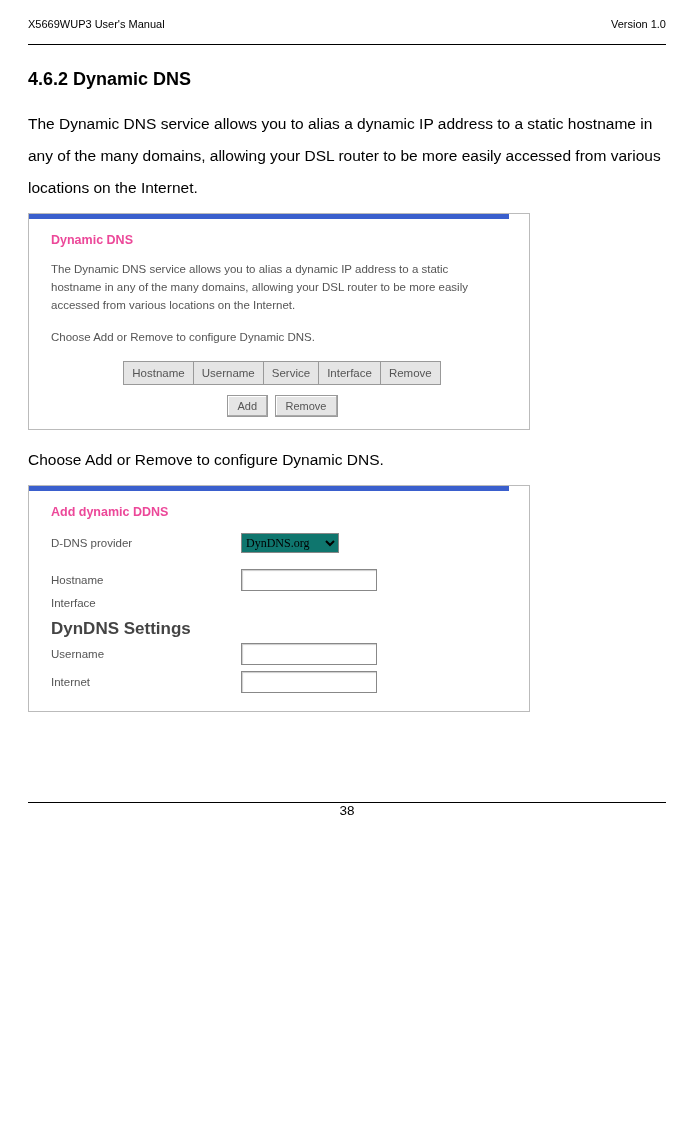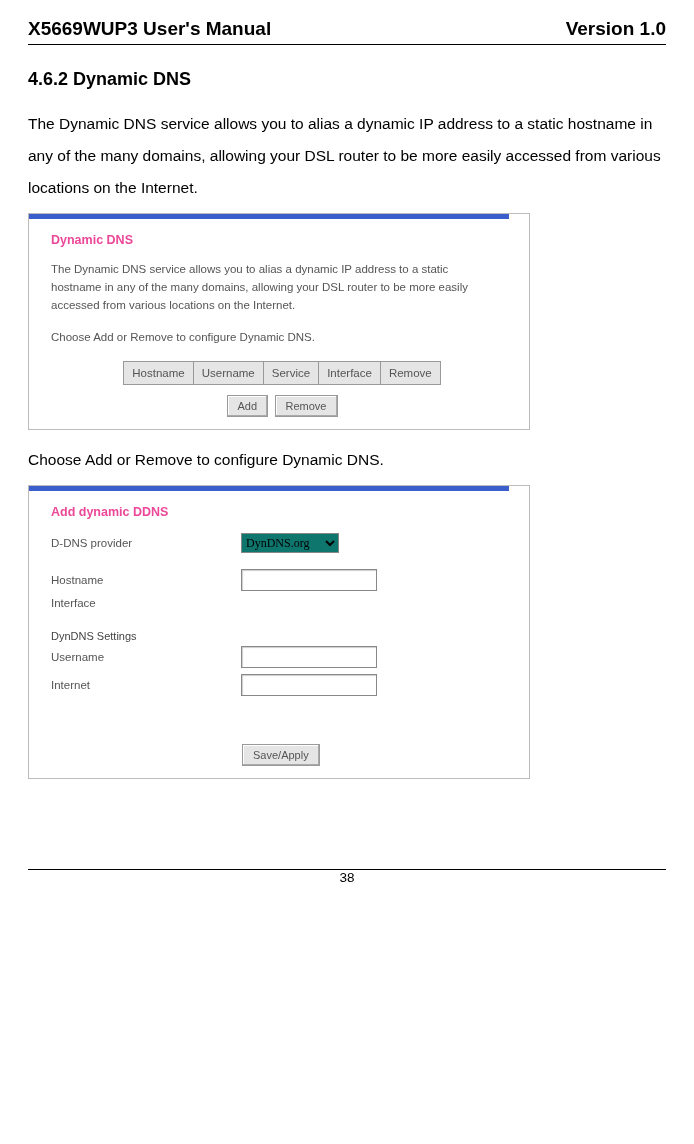--- a/index.html
+++ b/index.html
@@ -10,23 +10,22 @@
     color: #000;
     width: 694px;
   }
   .page {
     padding: 18px 28px 10px 28px;
     box-sizing: border-box;
   }
   .header-row {
     display: flex;
     justify-content: space-between;
-    font-size: 19px;
-    margin-bottom: 4px;
-    font-weight: bold;
+    font-size: 11px;
+    margin-bottom: 14px;
   }
   .hr {
     border: 0;
     border-top: 1px solid #000;
     margin: 4px 0 24px 0;
   }
   .section-title {
     font-weight: bold;
     font-size: 18px;
     margin-bottom: 18px;
@@ -106,24 +105,24 @@
   }
   .form-label {
     font-family: Verdana, Geneva, sans-serif;
     font-size: 11.5px;
     color: #555;
     width: 190px;
     flex: 0 0 190px;
   }
   .form-sublabel {
     font-family: Verdana, Geneva, sans-serif;
-    font-weight: normal;
-    font-size: 11px;
+    font-weight: bold;
+    font-size: 17px;
     color: #444;
-    margin-top: 21px;
+    margin-top: 10px;
     margin-bottom: 4px;
   }
   .text-input {
     font-family: "Times New Roman", serif;
     font-size: 12px;
     border: 1px solid #888;
     height: 18px;
     width: 130px;
     background: #fff;
     box-shadow: inset 1px 1px 1px #ccc;
@@ -214,22 +213,19 @@
 
       <div class="form-row">
         <span class="form-label">Username</span>
         <input type="text" class="text-input" value="" style="">
       </div>
       <div class="form-row">
         <span class="form-label">Internet</span>
         <input type="text" class="text-input" value="" style="">
       </div>
 
-      <div class="save-row">
-        <span class="btn">Save/Apply</span>
-      </div>
     </div>
   </div>
 
   <div class="footer">
     <span>38</span>
   </div>
 </div>
 
 </body></html>

